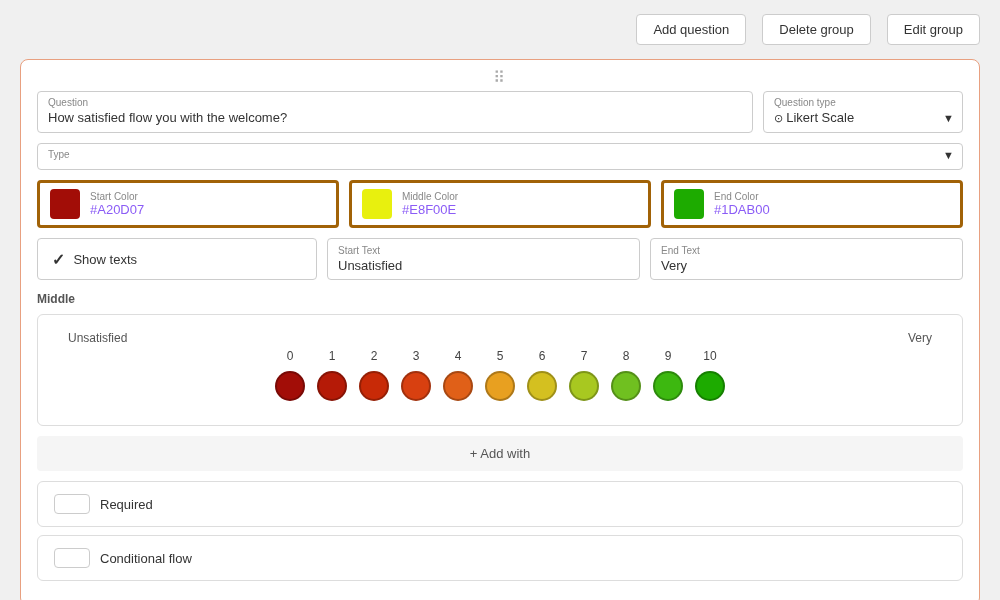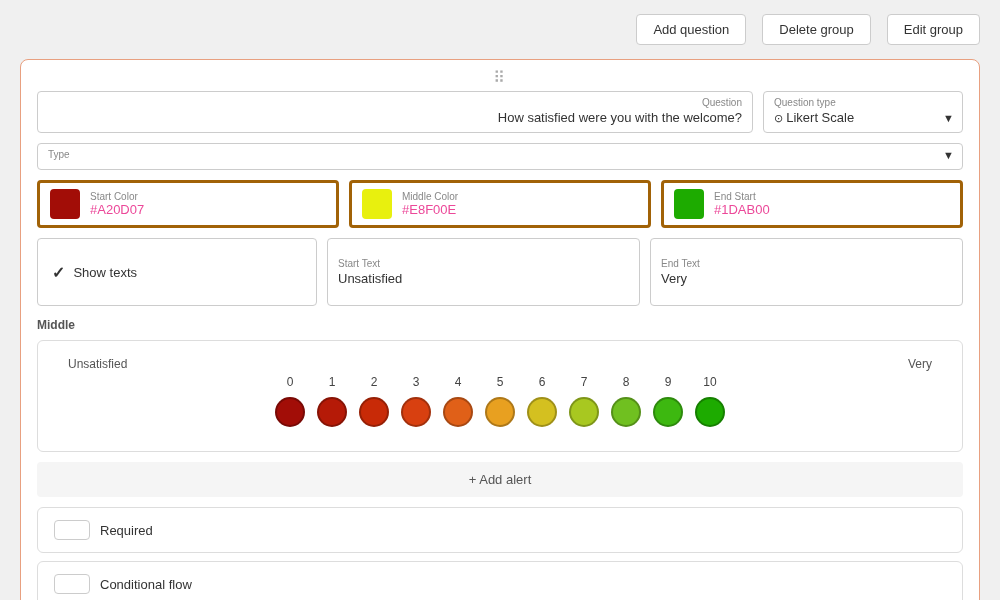--- a/index.html
+++ b/index.html
@@ -72,21 +72,21 @@
       font-size: 10px;
       color: #888;
       margin-bottom: 2px;
     }
 
     .field-value {
       font-size: 13px;
       color: #333;
     }
 
-    .question-field { flex: 1; text-align: right; }
+    .question-field { flex: 1; }
     .question-type-field { width: 200px; }
 
     .select-arrow {
       position: absolute;
       right: 8px;
       bottom: 8px;
       color: #333;
       font-size: 11px;
     }
 
@@ -121,21 +121,21 @@
       flex-direction: column;
     }
 
     .color-label {
       font-size: 10px;
       color: #888;
     }
 
     .color-value {
       font-size: 13px;
-      color: #ec4899;
+      color: #8b5cf6;
       font-weight: 500;
     }
 
     .show-texts-row {
       display: flex;
       gap: 10px;
       margin-bottom: 12px;
       align-items: stretch;
     }
 
@@ -158,21 +158,21 @@
 
     .show-texts-label {
       font-size: 13px;
       color: #333;
     }
 
     .text-field {
       flex: 1;
       border: 1px solid #ccc;
       border-radius: 4px;
-      padding: 19px 10px;
+      padding: 6px 10px;
       background: #fff;
     }
 
     .preview-section {
       margin-bottom: 0;
     }
 
     .preview-label {
       font-size: 12px;
       color: #555;
@@ -279,21 +279,21 @@
 <div class="card">
   <div class="drag-handle">
     <span>⠿</span>
   </div>
 
   <div class="card-body">
 
     <div class="row">
       <div class="field-group question-field">
         <span class="field-label">Question</span>
-        <span class="field-value">How satisfied were you with the welcome?</span>
+        <span class="field-value">How satisfied flow you with the welcome?</span>
       </div>
       <div class="field-group question-type-field">
         <span class="field-label">Question type</span>
         <span class="field-value">
           <span style="font-size:11px; margin-right:3px;">⊙</span><span>Likert Scale</span>
         </span>
         <span class="select-arrow">▼</span>
       </div>
     </div>
 
@@ -315,21 +315,21 @@
       <div class="color-field">
         <div class="color-swatch" style="background:#E8F00E;"></div>
         <div class="color-info">
           <span class="color-label">Middle Color</span>
           <span class="color-value">#E8F00E</span>
         </div>
       </div>
       <div class="color-field">
         <div class="color-swatch" style="background:#1DAB00;"></div>
         <div class="color-info">
-          <span class="color-label">End Start</span>
+          <span class="color-label">End Color</span>
           <span class="color-value">#1DAB00</span>
         </div>
       </div>
     </div>
 
     <div class="show-texts-row">
       <div class="show-texts-box">
         <span class="checkmark">✓</span>
         <span class="show-texts-label">Show texts</span>
       </div>
@@ -394,21 +394,21 @@
             <div class="scale-circle">
               <div class="circle-inner" style="background: rgb(61, 184, 16); border-color: rgba(0, 0, 0, 0.25);"></div>
             </div>
             <div class="scale-circle">
               <div class="circle-inner" style="background: rgb(29, 171, 0); border-color: rgba(0, 0, 0, 0.25);"></div>
             </div>
           </div>
       </div>
     </div>
 
-    <div class="add-alert-bar">+ Add alert</div>
+    <div class="add-alert-bar">+ Add with</div>
 
     <div class="toggle-row">
       <div class="toggle-box"></div>
       <span class="toggle-label">Required</span>
     </div>
 
     <div class="toggle-row">
       <div class="toggle-box"></div>
       <span class="toggle-label">Conditional flow</span>
     </div>

